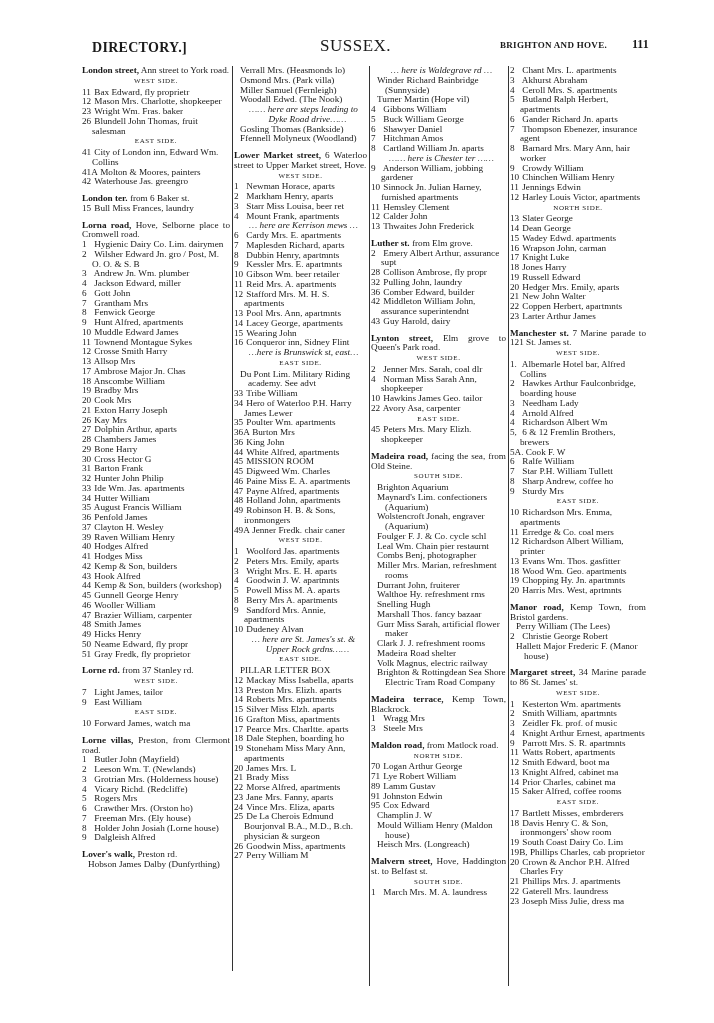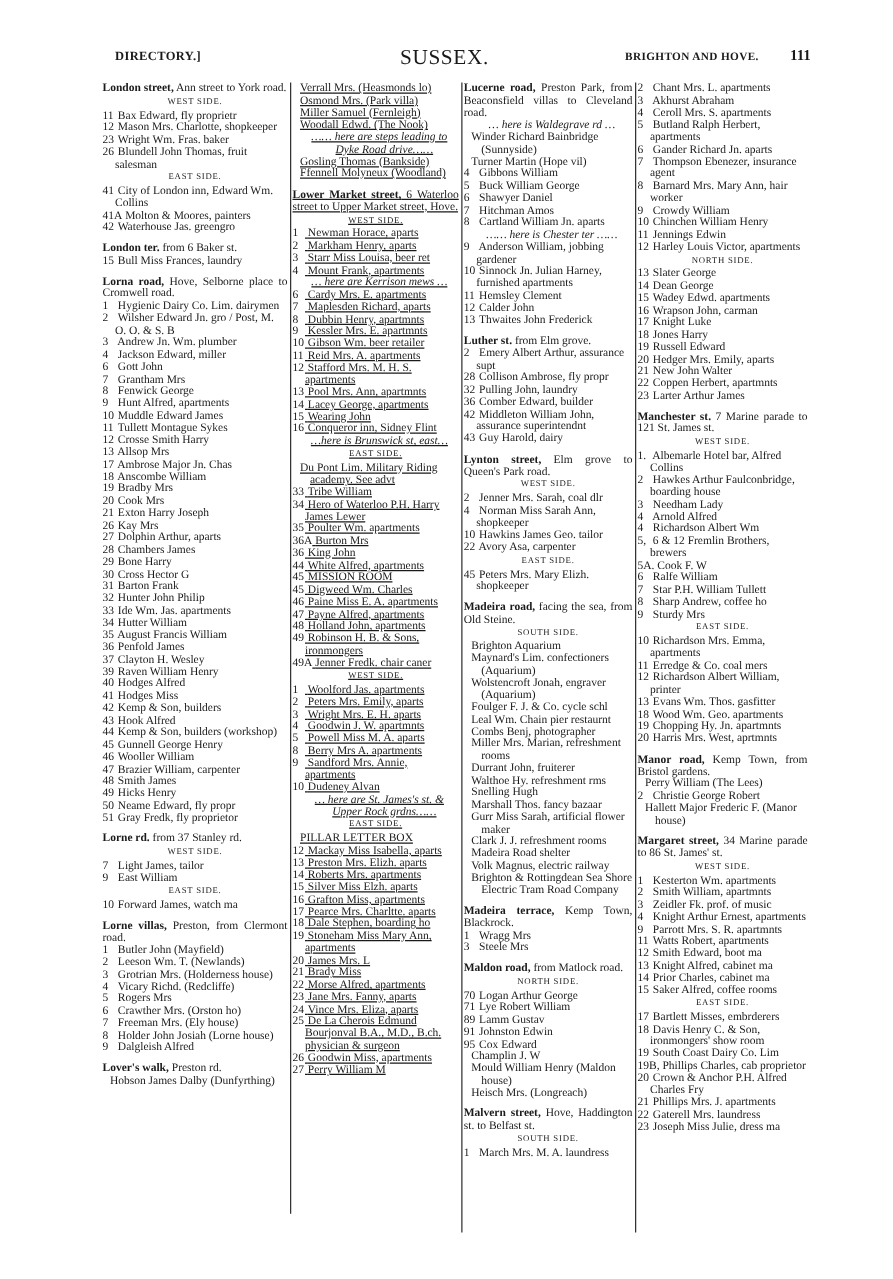--- a/index.html
+++ b/index.html
@@ -1,26 +1,26 @@
 <!DOCTYPE html>
 <html><head>
 <meta charset="utf-8">
 <style>
   html,body{margin:0;padding:0;background:#fff;}
   body{width:714px;height:1023px;position:relative;overflow:hidden;
        font-family:"Liberation Serif","DejaVu Serif",serif;color:#1a1a1a;}
   .header{position:absolute;top:38px;left:92px;width:570px;height:18px;}
-  .h-left{position:absolute;left:0;top:2px;font-size:10px;letter-spacing:0.3px;font-weight:bold;}
+  .h-left{position:absolute;left:0;top:2px;font-size:14px;letter-spacing:0.3px;font-weight:bold;}
   .h-center{position:absolute;left:228px;top:-2px;font-size:17px;letter-spacing:0.5px;}
   .h-right{position:absolute;left:372px;top:2px;font-size:9px;font-weight:bold;letter-spacing:0.3px;padding-left:36px;}
   .h-page{position:absolute;left:540px;top:-1px;font-size:12px;font-weight:bold;}
   .cols{position:absolute;top:66px;left:82px;width:562px;height:940px;}
   .col{position:absolute;top:0;font-size:9.2px;line-height:9.75px;}
   .col1{left:0;width:148px;}
-  .col2{left:152px;width:133px;text-decoration:underline;}
+  .col2{left:152px;width:133px;}
   .col3{left:289px;width:135px;}
   .col4{left:428px;width:136px;}
   .rule{position:absolute;top:0;width:1px;background:#333;}
   .r1{left:150px;height:905px;}
   .r2{left:287px;height:920px;}
   .r3{left:426px;height:920px;}
   .street{font-weight:bold;text-align:justify;margin-top:7px;}
   .street:first-child{margin-top:0;}
   .street .rest{font-weight:normal;}
   .side{text-align:center;font-size:7px;letter-spacing:0.6px;margin:1px 0;}
@@ -59,21 +59,21 @@
       <div class="street"><span>Lorna road,</span><span class="rest"> Hove, Selborne place to Cromwell road.</span></div>
       <div class="entry"><span class="num">1</span> <span>Hygienic Dairy Co. Lim. dairymen</span></div>
       <div class="entry"><span class="num">2</span> <span>Wilsher Edward Jn. gro / Post, M. O. O. &amp; S. B</span></div>
       <div class="entry"><span class="num">3</span> <span>Andrew Jn. Wm. plumber</span></div>
       <div class="entry"><span class="num">4</span> <span>Jackson Edward, miller</span></div>
       <div class="entry"><span class="num">6</span> <span>Gott John</span></div>
       <div class="entry"><span class="num">7</span> <span>Grantham Mrs</span></div>
       <div class="entry"><span class="num">8</span> <span>Fenwick George</span></div>
       <div class="entry"><span class="num">9</span> <span>Hunt Alfred, apartments</span></div>
       <div class="entry"><span class="num">10</span> <span>Muddle Edward James</span></div>
-      <div class="entry"><span class="num">11</span> <span>Tullett Montague Sykes</span></div>
+      <div class="entry"><span class="num">11</span> <span>Townend Montague Sykes</span></div>
       <div class="entry"><span class="num">12</span> <span>Crosse Smith Harry</span></div>
       <div class="entry"><span class="num">13</span> <span>Allsop Mrs</span></div>
       <div class="entry"><span class="num">17</span> <span>Ambrose Major Jn. Chas</span></div>
       <div class="entry"><span class="num">18</span> <span>Anscombe William</span></div>
       <div class="entry"><span class="num">19</span> <span>Bradby Mrs</span></div>
       <div class="entry"><span class="num">20</span> <span>Cook Mrs</span></div>
       <div class="entry"><span class="num">21</span> <span>Exton Harry Joseph</span></div>
       <div class="entry"><span class="num">26</span> <span>Kay Mrs</span></div>
       <div class="entry"><span class="num">27</span> <span>Dolphin Arthur, aparts</span></div>
       <div class="entry"><span class="num">28</span> <span>Chambers James</span></div>
@@ -183,21 +183,20 @@
       <div class="entry"><span class="num">20</span> <span>James Mrs. L</span></div>
       <div class="entry"><span class="num">21</span> <span>Brady Miss</span></div>
       <div class="entry"><span class="num">22</span> <span>Morse Alfred, apartments</span></div>
       <div class="entry"><span class="num">23</span> <span>Jane Mrs. Fanny, aparts</span></div>
       <div class="entry"><span class="num">24</span> <span>Vince Mrs. Eliza, aparts</span></div>
       <div class="entry"><span class="num">25</span> <span>De La Cherois Edmund Bourjonval B.A., M.D., B.ch. physician &amp; surgeon</span></div>
       <div class="entry"><span class="num">26</span> <span>Goodwin Miss, apartments</span></div>
       <div class="entry"><span class="num">27</span> <span>Perry William M</span></div>
     </div>
   <div class="col col3">
-      <div class="street"><span>Lucerne road,</span><span class="rest"> Preston Park, from Beaconsfield villas to Cleveland road.</span></div>
       <div class="entry nonum note"><span>… here is Waldegrave rd …</span></div>
       <div class="entry nonum"><span>Winder Richard Bainbridge (Sunnyside)</span></div>
       <div class="entry nonum"><span>Turner Martin (Hope vil)</span></div>
       <div class="entry"><span class="num">4</span> <span>Gibbons William</span></div>
       <div class="entry"><span class="num">5</span> <span>Buck William George</span></div>
       <div class="entry"><span class="num">6</span> <span>Shawyer Daniel</span></div>
       <div class="entry"><span class="num">7</span> <span>Hitchman Amos</span></div>
       <div class="entry"><span class="num">8</span> <span>Cartland William Jn. aparts</span></div>
       <div class="entry nonum note"><span>…… here is Chester ter ……</span></div>
       <div class="entry"><span class="num">9</span> <span>Anderson William, jobbing gardener</span></div>

